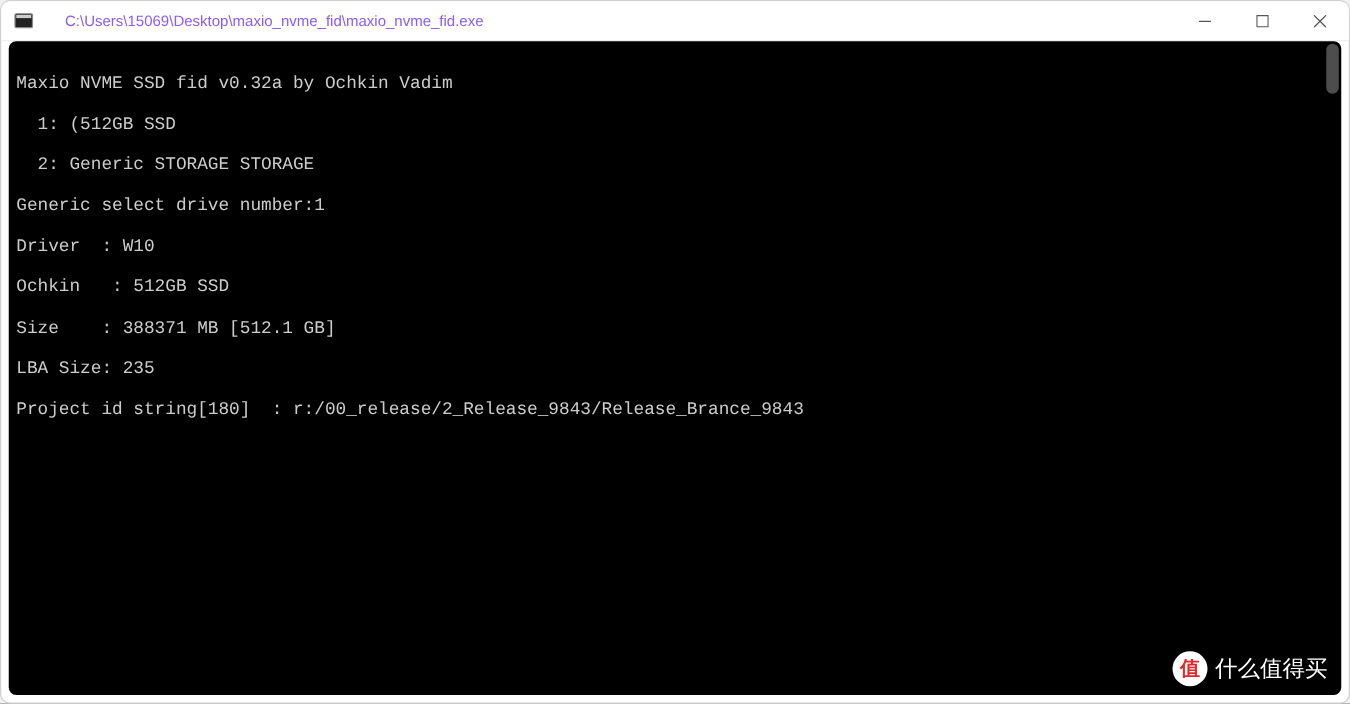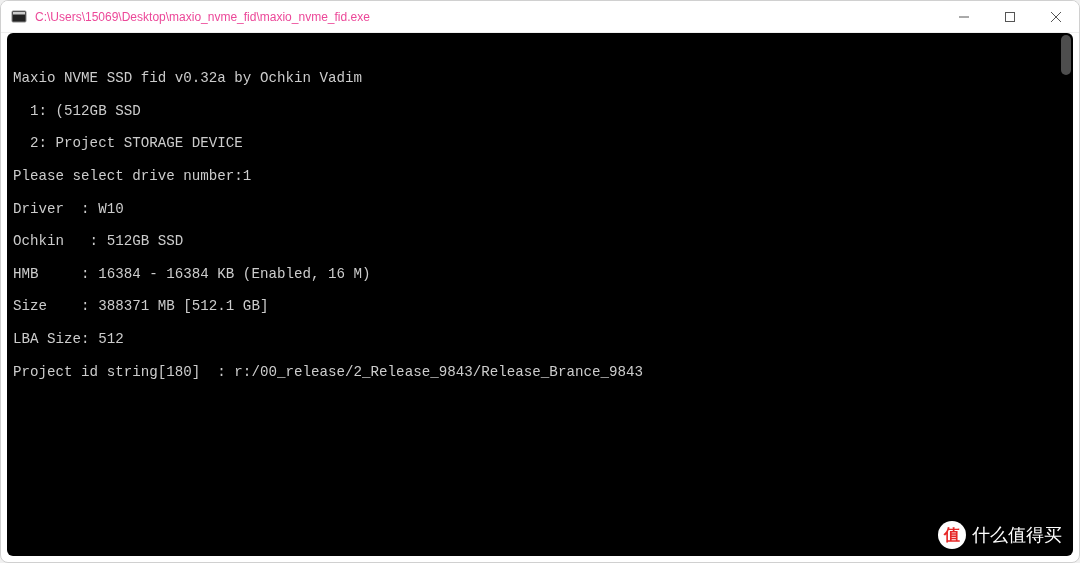--- a/index.html
+++ b/index.html
@@ -31,24 +31,25 @@
       border-bottom: 1px solid #eeeeee;
     }
     .titlebar-icon {
       width: 16px;
       height: 16px;
       margin-right: 8px;
       flex-shrink: 0;
     }
     .titlebar-title {
       font-size: 12px;
-      color: #ec4899;
+      color: #8b5cf6;
       flex: 1;
       white-space: nowrap;
       overflow: hidden;
+      margin-left: 17px;
     }
     .titlebar-controls {
       display: flex;
       height: 100%;
     }
     .titlebar-btn {
       width: 46px;
       height: 100%;
       display: flex;
       align-items: center;
@@ -56,21 +57,21 @@
       color: #555;
     }
     .titlebar-btn svg { width: 10px; height: 10px; }
     .console {
       flex: 1;
       background: #000000;
       color: #cccccc;
       font-family: "Consolas", "Courier New", monospace;
       font-size: 14.2px;
       line-height: 16.3px;
-      padding: 21px 6px;
+      padding: 10px 6px;
       overflow: hidden;
       position: relative;
       white-space: pre;
       margin: 0 6px 6px 6px;
       border-radius: 6px;
     }
     .console .line { display: block; }
     .scrollbar {
       position: absolute;
       right: 0;
@@ -142,27 +143,26 @@
             <line x1="0" y1="0" x2="10" y2="10" stroke="currentColor" stroke-width="1"></line>
             <line x1="10" y1="0" x2="0" y2="10" stroke="currentColor" stroke-width="1"></line>
           </svg>
       </div>
     </div>
   </div>
 
   <div class="console">
 <span class="line">Maxio NVME SSD fid v0.32a by Ochkin Vadim</span>
 <span class="line">  1: (512GB SSD</span>
-<span class="line">  2: Project STORAGE DEVICE</span>
-<span class="line">Please select drive number:1</span>
+<span class="line">  2: Generic STORAGE STORAGE</span>
+<span class="line">Generic select drive number:1</span>
 <span class="line">Driver  : W10</span>
 <span class="line">Ochkin   : 512GB SSD</span>
-<span class="line">HMB     : 16384 - 16384 KB (Enabled, 16 M)</span>
 <span class="line">Size    : 388371 MB [512.1 GB]</span>
-<span class="line">LBA Size: 512</span>
+<span class="line">LBA Size: 235</span>
 <span class="line">Project id string[180]  : r:/00_release/2_Release_9843/Release_Brance_9843</span>
 
 
 
 
 
 
 
 
 

